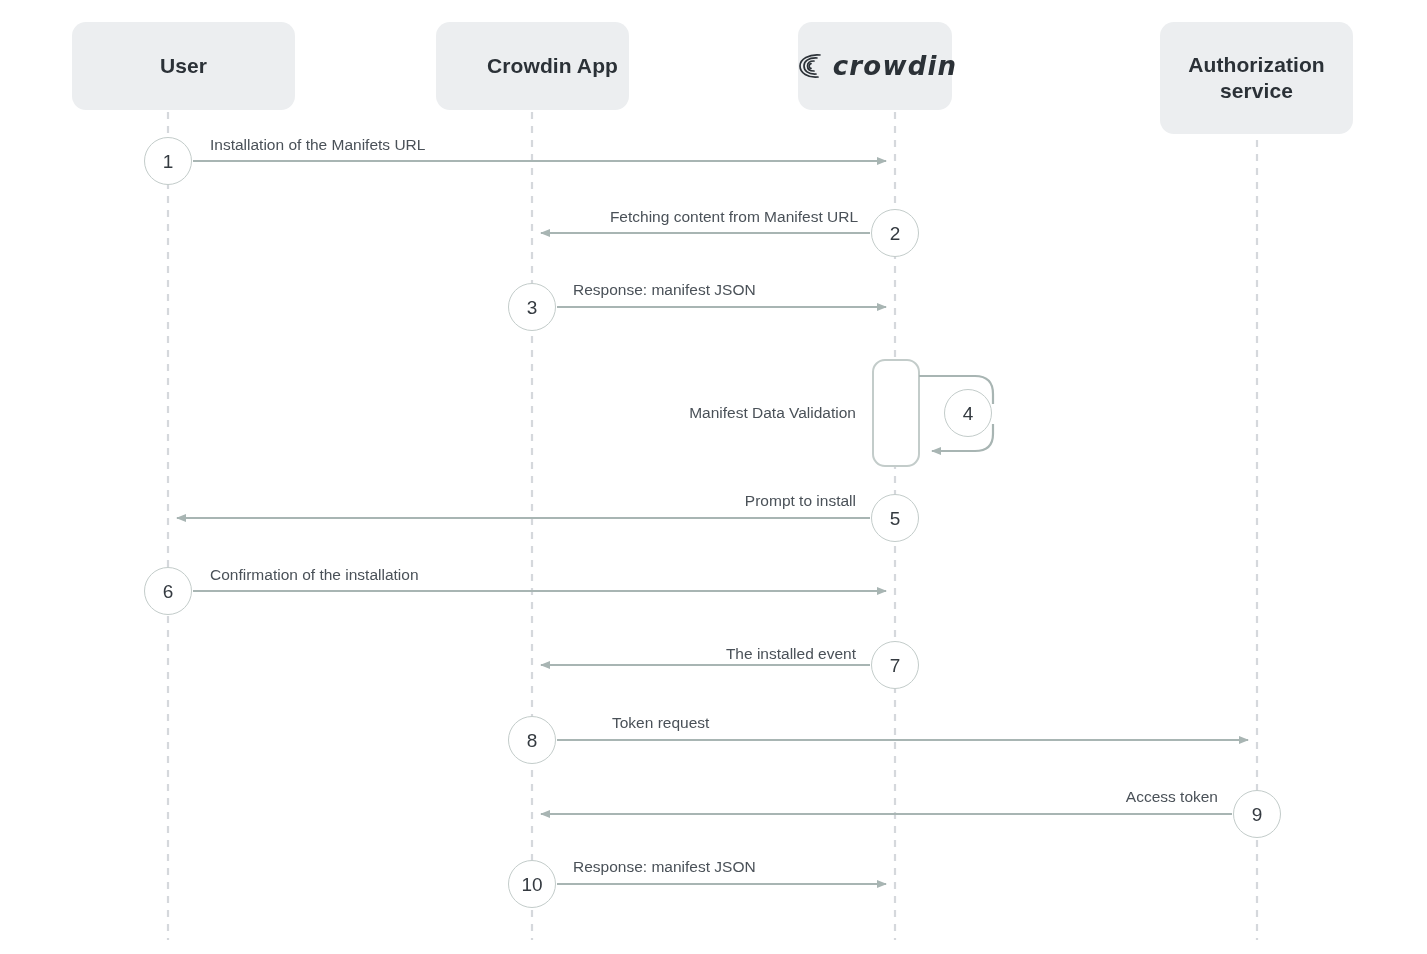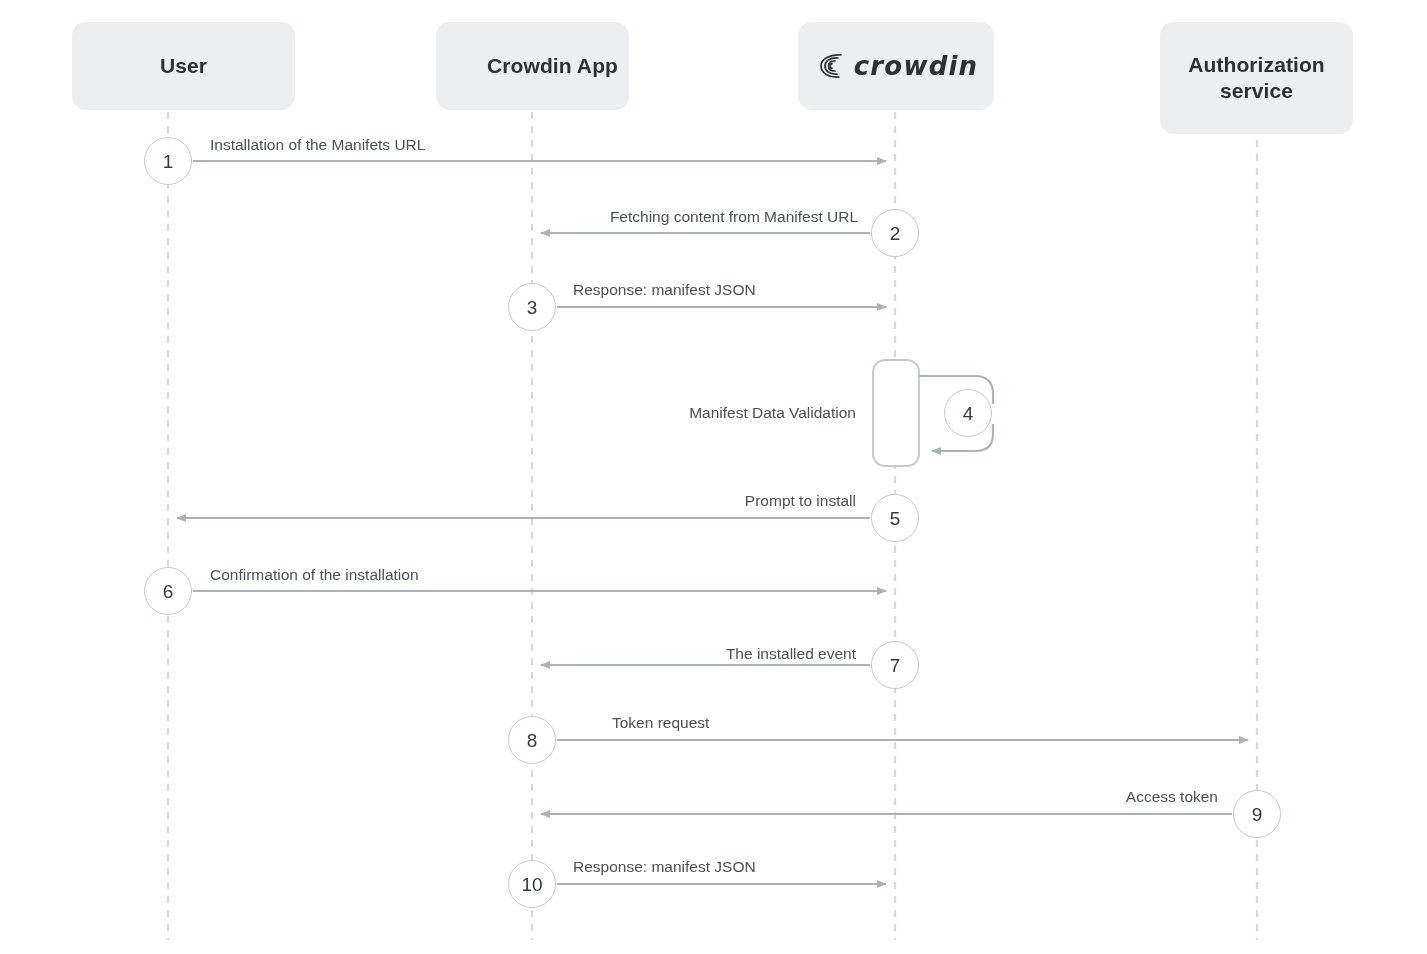--- a/index.html
+++ b/index.html
@@ -152,21 +152,21 @@
   </svg>
 
   <div class="participant-box" style="left:72px; top:22px; width:223px; height:88px;">
     <div class="participant-label">User</div>
   </div>
 
   <div class="participant-box" style="left:436px; top:22px; width:193px; height:88px;padding-left:40px;">
     <div class="participant-label">Crowdin App</div>
   </div>
 
-  <div class="participant-box" style="left:798px; top:22px; width:196px; height:88px;">
+  <div class="participant-box" style="left:798px; top:22px; width:154px; height:88px;">
     <div class="crowdin-logo">
       <svg width="34" height="30" viewBox="0 0 34 30">
         <g fill="none" stroke="#2b3137" stroke-width="1.7" stroke-linecap="round">
           <path d="M27,4 C16,3 7,8 7,15 C7,22 15,27 25,26"></path>
           <path d="M24,7 C15,6.6 11,10.5 11,15 C11,19.6 15,23.4 23,23"></path>
           <path d="M21,10 C15.5,10 14.5,12.4 14.5,15 C14.5,17.7 15.6,20 21,20"></path>
           <path d="M18,12.6 C16.3,12.8 16.2,13.8 16.2,15 C16.2,16.3 16.4,17.3 18,17.4"></path>
         </g>
       </svg>
       <span class="crowdin-wordmark">crowdin</span>

